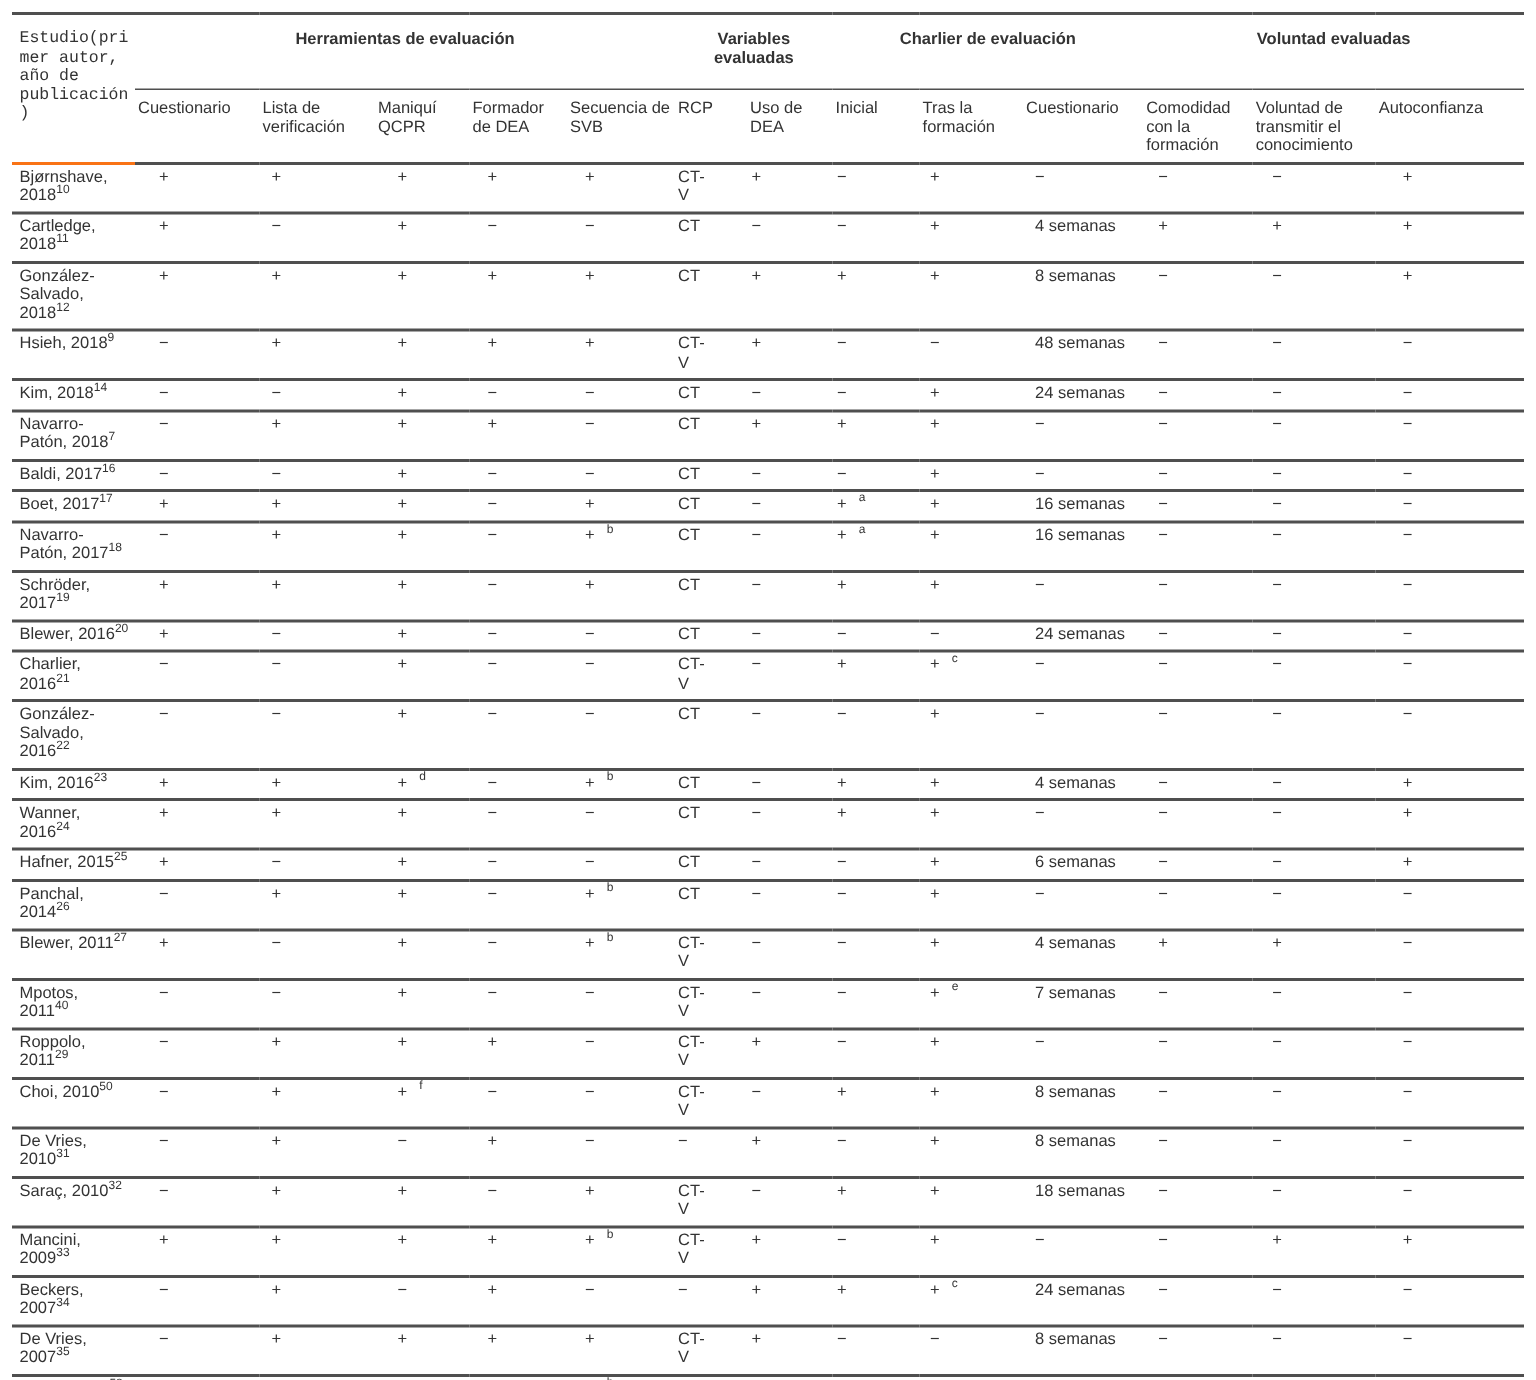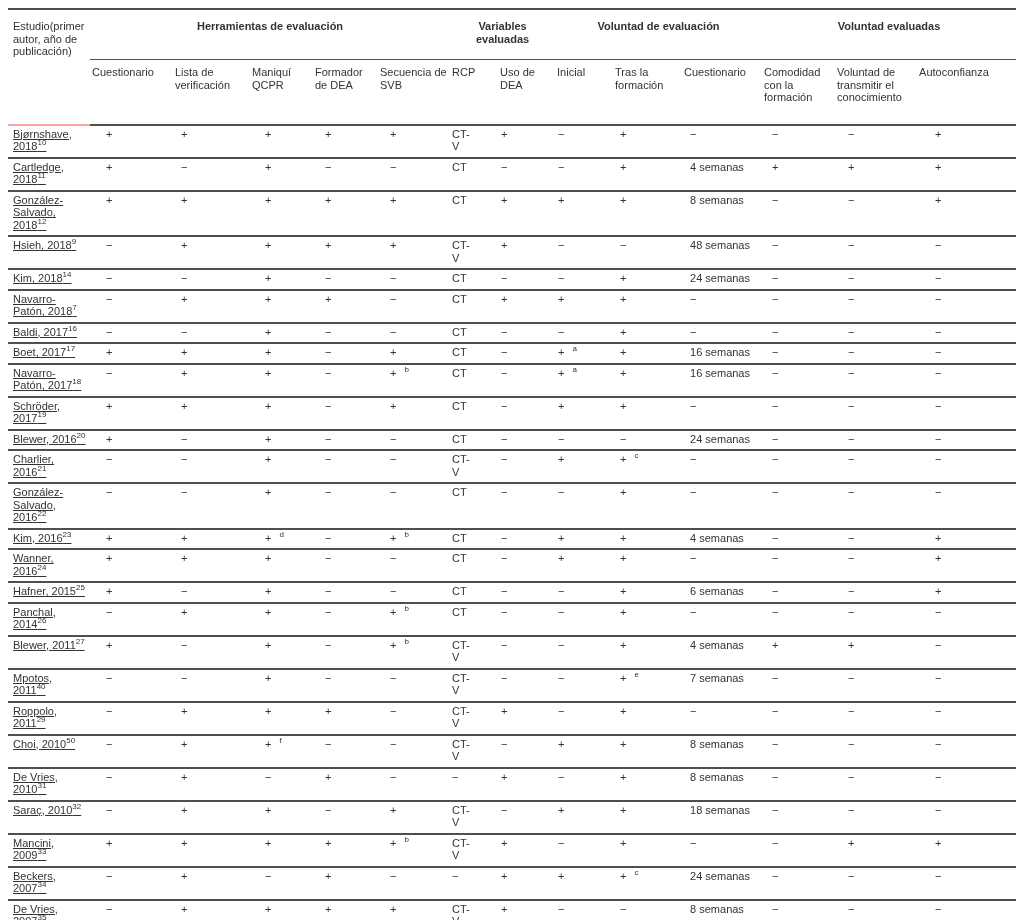--- a/index.html
+++ b/index.html
@@ -6,24 +6,24 @@
   body{width:1024px;height:920px;overflow:hidden;
        font-family:"Liberation Sans",sans-serif;color:#333333;}
   .page{padding:8px 8px 0 8px;}
   table{border-collapse:collapse;table-layout:fixed;width:1008px;
         font-size:11px;border-top:2px solid #4f4f4f;}
   th,td{font-weight:normal;text-align:left;vertical-align:top;
         line-height:12.5px;padding:2px 3px 4px 2px;
         overflow:hidden;word-wrap:break-word;}
   thead th.grp{border-bottom:1px solid #4f4f4f;text-align:center;
         padding:10px 2px 14px 2px;font-weight:bold;}
-  thead th.study-h{padding:10px 2px 2px 5px;border-bottom:2px solid #fca5a5;}
-  thead tr.sub th{padding:6px 2px 20px 2px;border-bottom:2px solid #4f4f4f;}
+  thead th.study-h{padding:10px 2px 2px 5px;border-bottom:2px solid #f97316;font-family:Liberation Mono, monospace;}
+  thead tr.sub th{padding:6px 2px 4px 2px;border-bottom:2px solid #4f4f4f;}
   tbody td{border-bottom:2px solid #4f4f4f;}
-  tbody td.study-cell{padding-left:5px;text-decoration:underline;}
+  tbody td.study-cell{padding-left:5px;}
   sup{font-size:8px;line-height:0;vertical-align:super;}
   sup.fn{margin-left:8px;}
   .rcpv{display:inline-block;width:20px;}
   td.c1{padding-left:16px}  td.c2{padding-left:8px}
   td.c3{padding-left:15px}  td.c4{padding-left:12px}
   td.c5{padding-left:12px}  td.c6{padding-left:2px}
   td.c7{padding-left:3px}   td.c8{padding-left:3px}
   td.c9{padding-left:7px}   td.c10{padding-left:8px}
   td.c11{padding-left:10px} td.c12{padding-left:13px}
   td.c13{padding-left:18px}
@@ -47,21 +47,21 @@
         <col style="width:80px">
         <col style="width:73px">
       <col style="width:82px">
         <col style="width:99px">
     </colgroup>
     <thead>
       <tr>
         <th class="study-h" rowspan="2">Estudio(primer autor, año de publicación)</th>
         <th class="grp" colspan="5">Herramientas de evaluación</th>
         <th class="grp" colspan="2">Variables evaluadas</th>
-        <th class="grp" colspan="3">Voluntad de evaluación</th>
+        <th class="grp" colspan="3">Charlier de evaluación</th>
         <th class="grp" colspan="3">Voluntad evaluadas</th>
       </tr>
       <tr class="sub">
         <th>Cuestionario</th>
         <th>Lista de verificación</th>
         <th>Maniquí QCPR</th>
         <th>Formador de DEA</th>
         <th>Secuencia de SVB</th>
         <th>RCP</th>
         <th>Uso de DEA</th>

